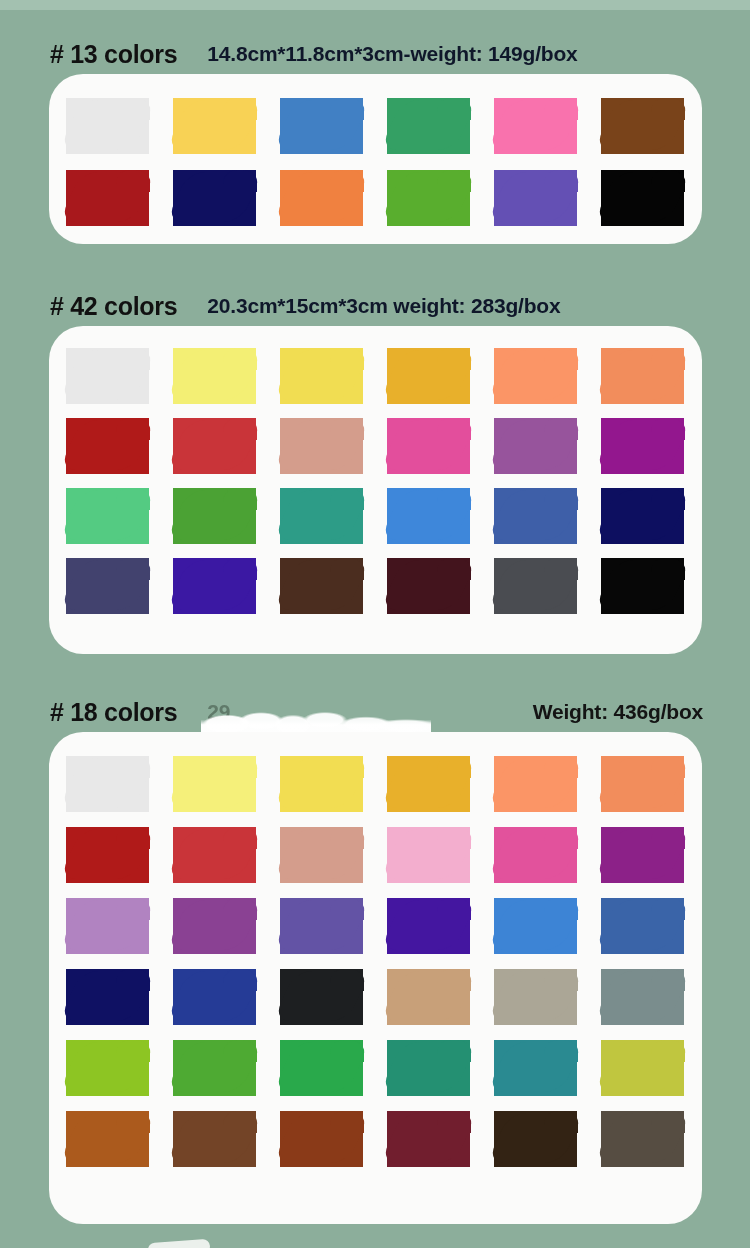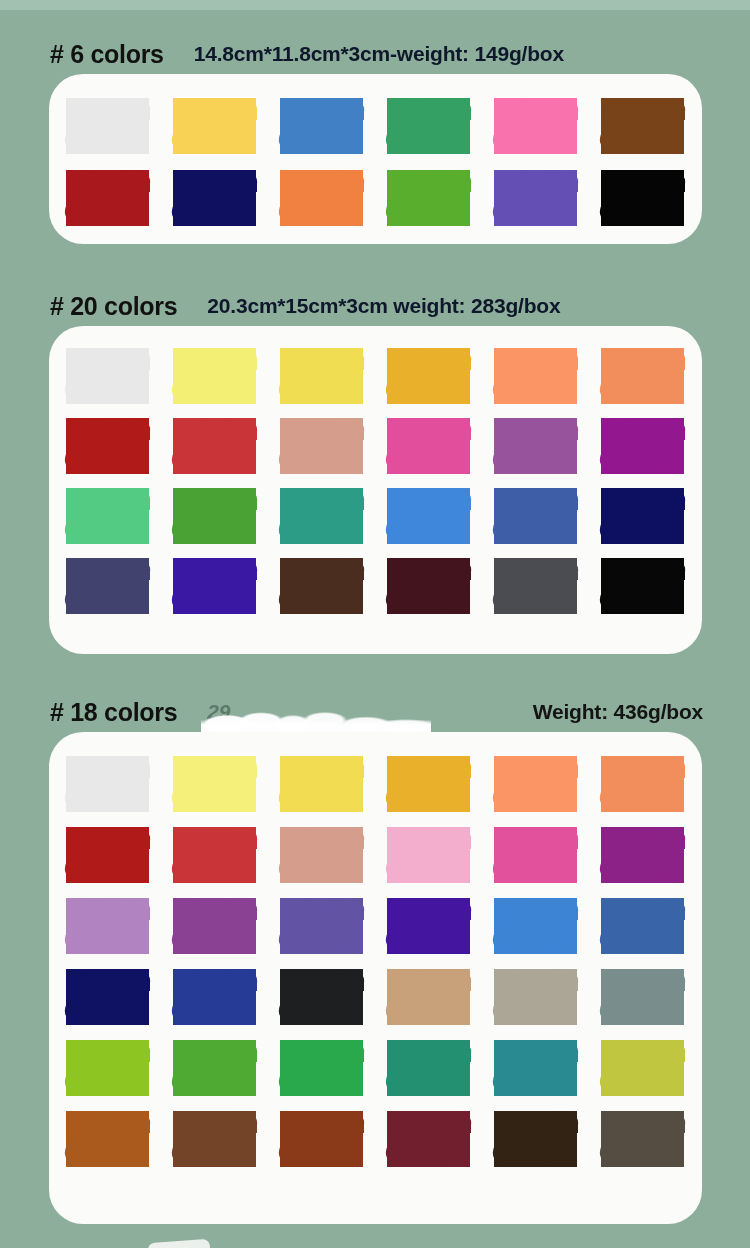--- a/index.html
+++ b/index.html
@@ -57,21 +57,20 @@
     font-weight: 700;
     color: #0f172a;
     margin-left: 30px;
     letter-spacing: -0.2px;
   }
 
   
   .sec-dims.faded {
     color: rgba(60, 80, 66, 0.55);
     position: relative;
-    font-style: italic;
   }
   .sec-dims.faded::after {
     
     content: "";
     position: absolute;
     left: -6px;
     top: 6px;
     width: 230px;
     height: 26px;
     background:
@@ -162,21 +161,21 @@
 </style>
 </head>
 <body>
 
 <div class="top-band"></div>
 
 <div class="page">
 
   <div class="section" style="top:34px;">
     <div class="section-header">
-      <span class="sec-title"># 6 colors</span>
+      <span class="sec-title"># 13 colors</span>
       <span class="sec-dims">14.8cm*11.8cm*3cm-weight: 149g/box</span>
     </div>
     <div class="card" style="height:170px;padding-top:24px;">
       <div class="swatch-grid" style="row-gap:16px;">
           <div class="swatch-cell" title="#e8e8e8">
             <div class="blob" style="background: rgb(232, 232, 232);">
               <div class="bar"></div>
               <div class="top"></div>
               <div class="lobes">
                 <i></i>
@@ -305,21 +304,21 @@
                 <i></i>
               </div>
             </div>
           </div>
         </div>
     </div>
   </div>
 
   <div class="section" style="top:286px;">
     <div class="section-header">
-      <span class="sec-title"># 20 colors</span>
+      <span class="sec-title"># 42 colors</span>
       <span class="sec-dims">20.3cm*15cm*3cm weight: 283g/box</span>
     </div>
     <div class="card" style="height:328px;padding-top:22px;">
       <div class="swatch-grid" style="row-gap:14px;">
           <div class="swatch-cell" title="#e8e8e8">
             <div class="blob" style="background: rgb(232, 232, 232);">
               <div class="bar"></div>
               <div class="top"></div>
               <div class="lobes">
                 <i></i>

